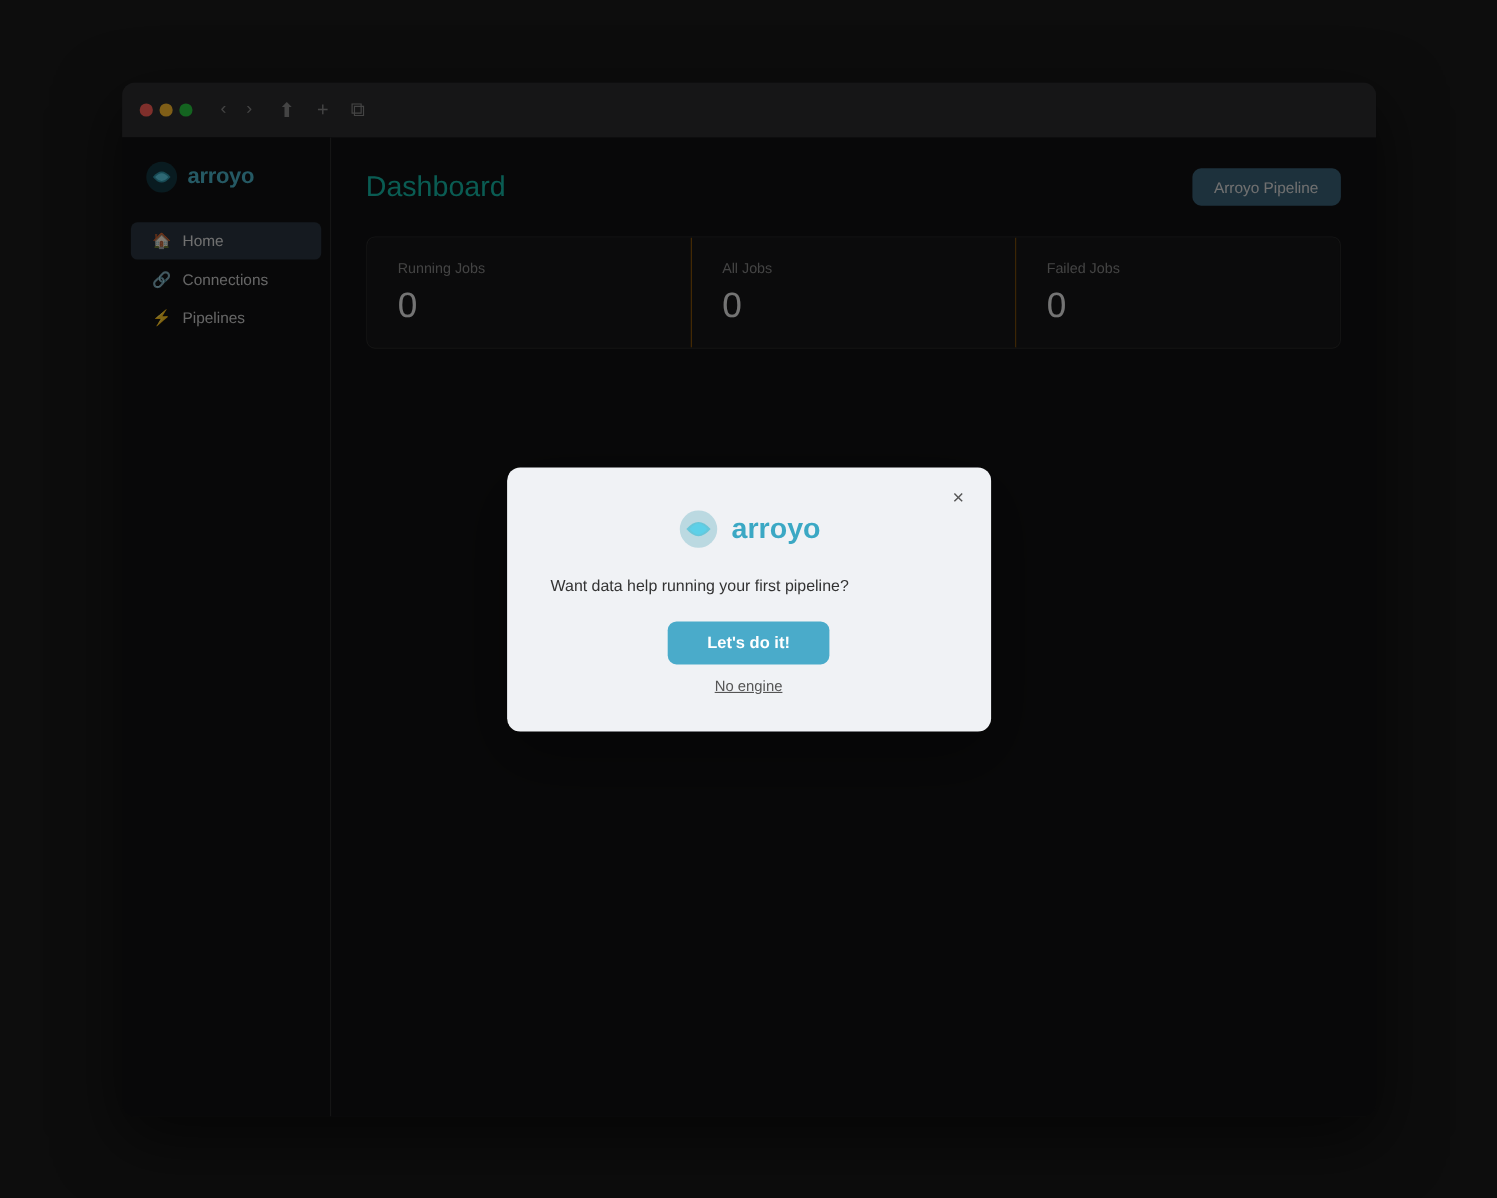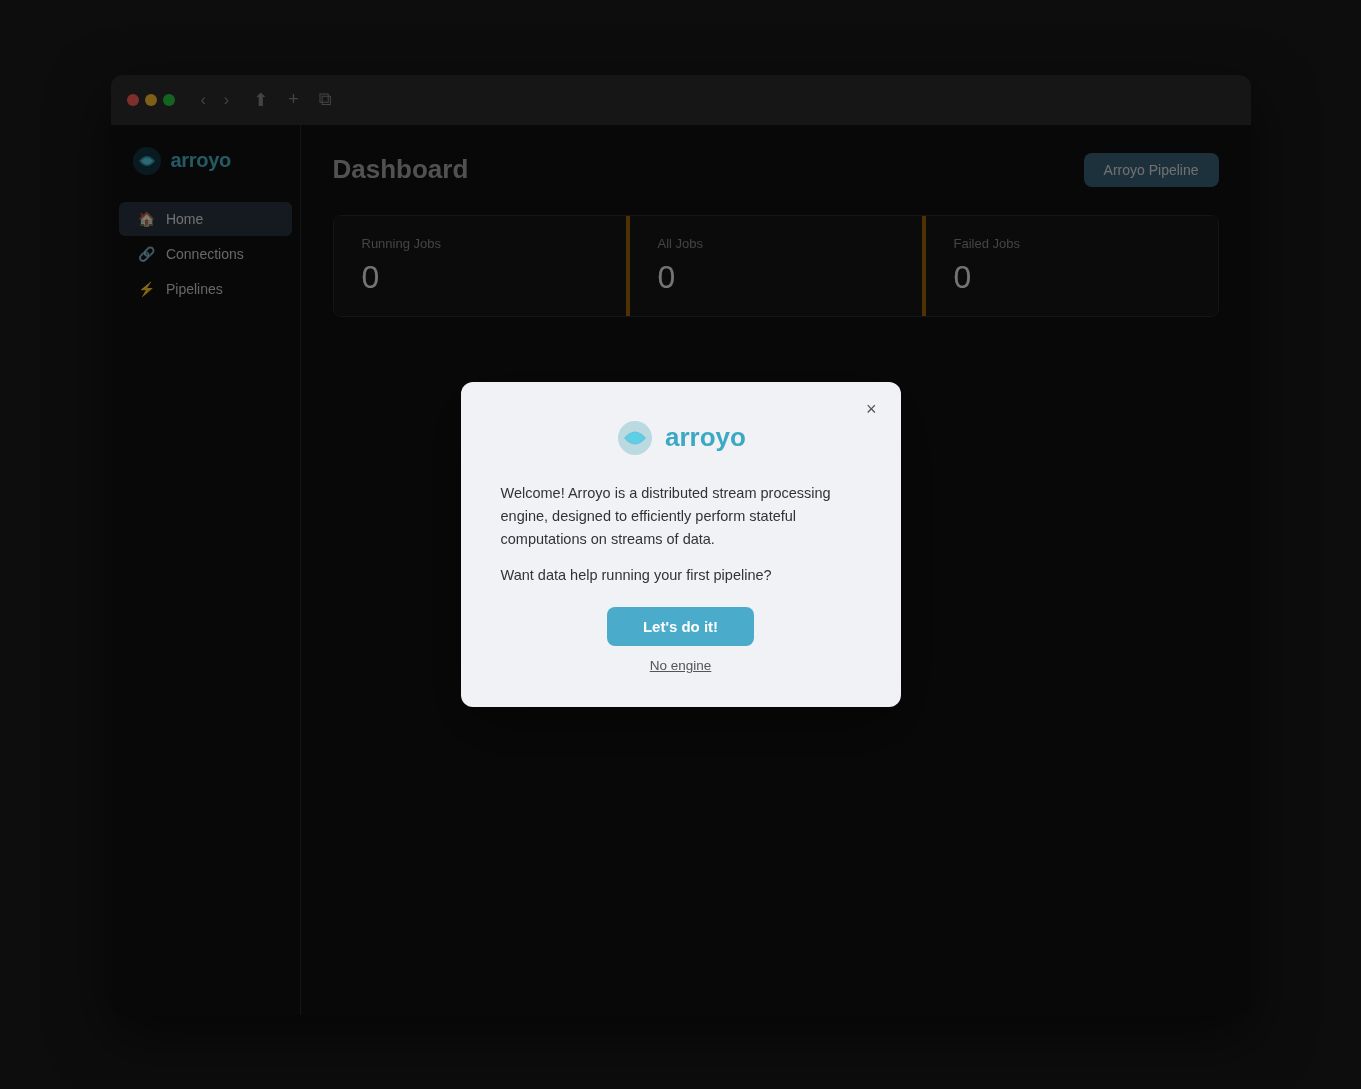--- a/index.html
+++ b/index.html
@@ -169,23 +169,23 @@
     }
 
     .page-header {
       display: flex;
       justify-content: space-between;
       align-items: center;
       margin-bottom: 28px;
     }
 
     .page-title {
-      color: #a3a3a3;
+      color: #14b8a6;
       font-size: 26px;
-      font-weight: 700;
+      font-weight: 400;
     }
 
     .create-pipeline-btn {
       background: #3a6278;
       color: #e0e0e0;
       border: none;
       border-radius: 8px;
       padding: 9px 20px;
       font-size: 14px;
       font-weight: 500;
@@ -198,21 +198,21 @@
       display: flex;
       gap: 0;
       border: 1px solid #2a2a2a;
       border-radius: 8px;
       overflow: hidden;
     }
 
     .stat-card {
       flex: 1;
       padding: 20px 28px;
-      border-right: 4px solid #a16207;
+      border-right: 1px solid #a16207;
       background: #161618;
     }
 
     .stat-card:last-child {
       border-right: none;
     }
 
     .stat-label {
       color: #888;
       font-size: 13px;
@@ -403,21 +403,20 @@
     <div class="modal-logo">
 
       <svg class="modal-logo-icon" viewBox="0 0 40 40" fill="none" xmlns="http://www.w3.org/2000/svg">
         <circle cx="20" cy="20" r="17" fill="#1a8fa8" opacity="0.25"></circle>
         <path d="M9 20 Q20 7 31 20 Q20 33 9 20Z" fill="#3abdd6" opacity="0.65"></path>
         <path d="M12 20 Q20 10 28 20 Q20 30 12 20Z" fill="#5dd0e8"></path>
       </svg>
       <span class="modal-logo-text">arroyo</span>
     </div>
 
-    <p class="modal-description">Welcome! Arroyo is a distributed stream processing engine, designed to efficiently perform stateful computations on streams of data.</p>
     <p class="modal-question">Want data help running your first pipeline?</p>
 
     <div class="modal-actions">
       <button class="lets-do-it-btn">Let's do it!</button>
       <button class="no-thanks-link">No engine</button>
     </div>
   </div>
 </div>
 
 </body></html>

